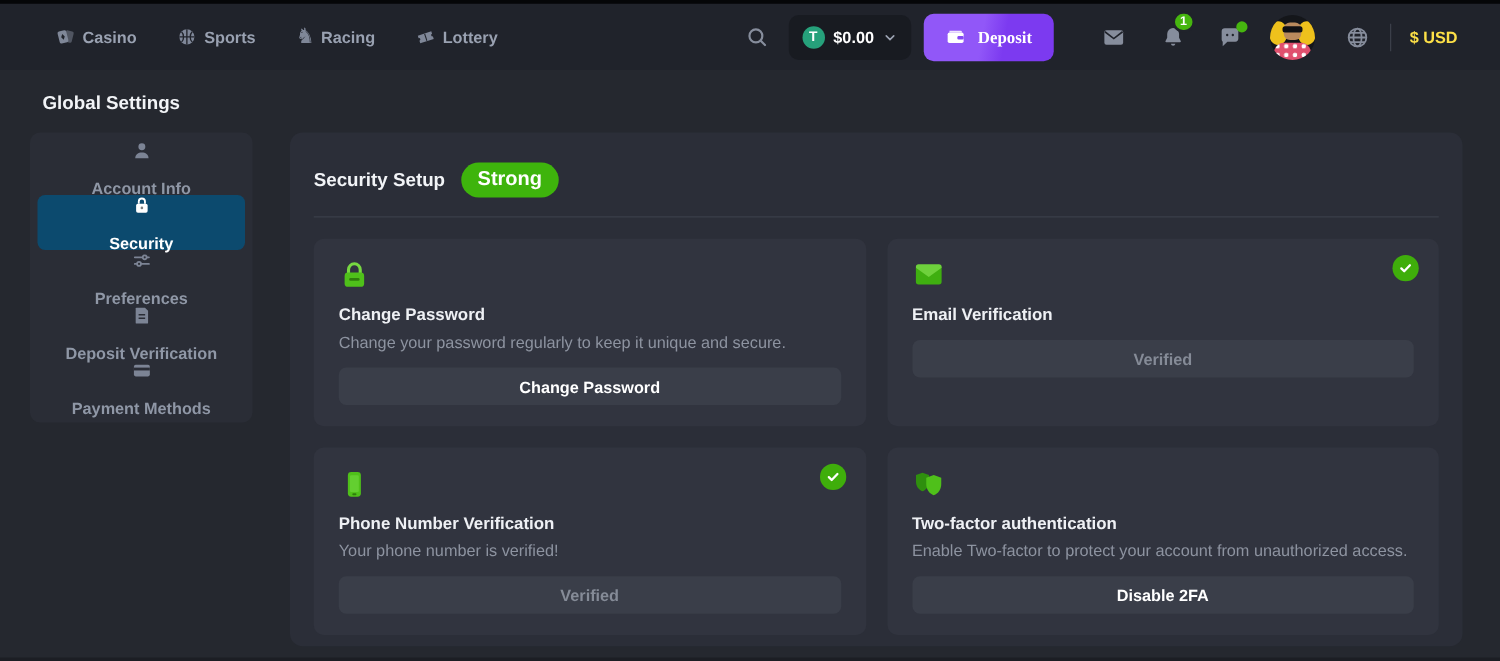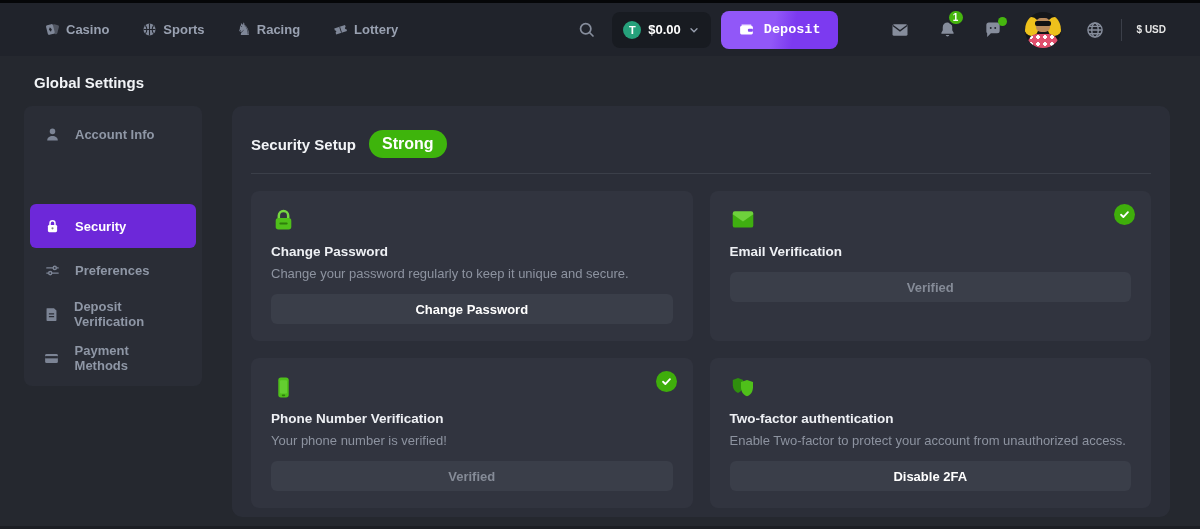--- a/index.html
+++ b/index.html
@@ -23,50 +23,50 @@
 
   .balance-pill { display:flex; align-items:center; gap:7px; background:#181b21; border-radius:8px;
                   height:36px; padding:0 11px; margin-right:10px; cursor:pointer; }
   .coin { width:18px; height:18px; border-radius:50%; background:#26a17b; color:#fff; font-size:11px;
           font-weight:700; display:flex; align-items:center; justify-content:center; }
   .amount { color:#fff; font-weight:700; font-size:13px; }
 
   .deposit-btn { height:38px; padding:0 17px; border:none; border-radius:8px; cursor:pointer;
                  background:linear-gradient(100deg,#9157f8 45%,#7c3af0 62%);
                  display:flex; align-items:center; gap:9px; color:#fff; font-weight:700; font-size:13.5px;
-                 margin-right:52px; font-family:Liberation Mono, monospace; }
+                 margin-right:38px; font-family:Liberation Serif, serif; }
 
   .mail-btn { margin-right:28px; }
   .bell-wrap { position:relative; margin-right:26px; }
   .notif-badge { position:absolute; top:-11px; right:-8px; background:#46b60f; border:2px solid #20232b;
                  border-radius:9px; min-width:18px; height:17px; color:#fff; font-size:10px; font-weight:700;
                  display:flex; align-items:center; justify-content:center; padding:0 4px; }
   .chat-wrap { position:relative; margin-right:22px; }
   .chat-dot { position:absolute; top:-3px; right:-4px; width:9px; height:9px; border-radius:50%; background:#46b60f; }
 
   .avatar { width:36px; height:36px; border-radius:50%; position:relative; overflow:hidden;
             background:#14161a; margin-right:24px; cursor:pointer; flex:none; }
   .avatar .hair-l { position:absolute; left:-1px; top:5px; width:15px; height:19px; background:#eec11c; border-radius:50%; }
   .avatar .hair-r { position:absolute; right:-1px; top:5px; width:15px; height:19px; background:#eec11c; border-radius:50%; }
   .avatar .face { position:absolute; left:11px; top:6px; width:14px; height:14px; background:#b98a5d; border-radius:5px; }
   .avatar .shades { position:absolute; left:10px; top:9px; width:16px; height:5px; background:#101114; border-radius:2px; }
   .avatar .body { position:absolute; left:3px; top:22px; width:30px; height:15px; border-radius:9px 9px 0 0;
                   background:radial-gradient(circle 2px at 3px 3px,#fff 0 1.6px,transparent 2px) 0 0/7px 7px,#e0506e; }
 
   .globe-btn { margin-right:16px; }
   .nav-divider { width:1px; height:22px; background:#3b3f49; margin-right:15px; }
-  .currency { display:flex; align-items:center; gap:6px; color:#e5e5e5; font-weight:600; font-size:10px; cursor:pointer; }
+  .currency { display:flex; align-items:center; gap:6px; color:#fde047; font-weight:600; font-size:13px; cursor:pointer; }
 
   
   .page-heading { position:absolute; top:74px; left:34px; font-size:15px; font-weight:700; color:#f2f4f7; }
   .sidebar { position:absolute; top:106px; left:24px; width:178px; background:#2a2d36; border-radius:8px; padding:6px; }
   .side-item { display:flex; align-items:center; gap:14px; height:44px; padding:0 13px; border-radius:6px;
-               color:#8f97a6; font-size:13px; font-weight:600; cursor:pointer; }
+               color:#8f97a6; font-size:13px; font-weight:600; cursor:pointer;flex-direction:column; }
   .side-item .sicon { color:#7c8495; display:flex; align-items:center; width:18px; justify-content:center; }
-  .side-item.active { background:#6d28d9; color:#fff;margin-top:48px; }
+  .side-item.active { background:#0c4a6e; color:#fff; }
   .side-item.active .sicon { color:#fff; }
 
   
   .main-panel { position:absolute; top:106px; left:232px; width:938px; height:411px;
                 background:#2b2e38; border-radius:10px; padding:24px 19px 18px; }
   .panel-header { display:flex; align-items:center; gap:13px; }
   .panel-title { font-size:15px; font-weight:700; color:#f2f4f7; }
   .strength-badge { background:#3eb40c; color:#fff; font-size:16px; font-weight:600; padding:4px 13px;
                     border-radius:999px; line-height:1.25; }
   .panel-divider { height:1px; background:#3b3f49; margin:15px 0 17px; }

